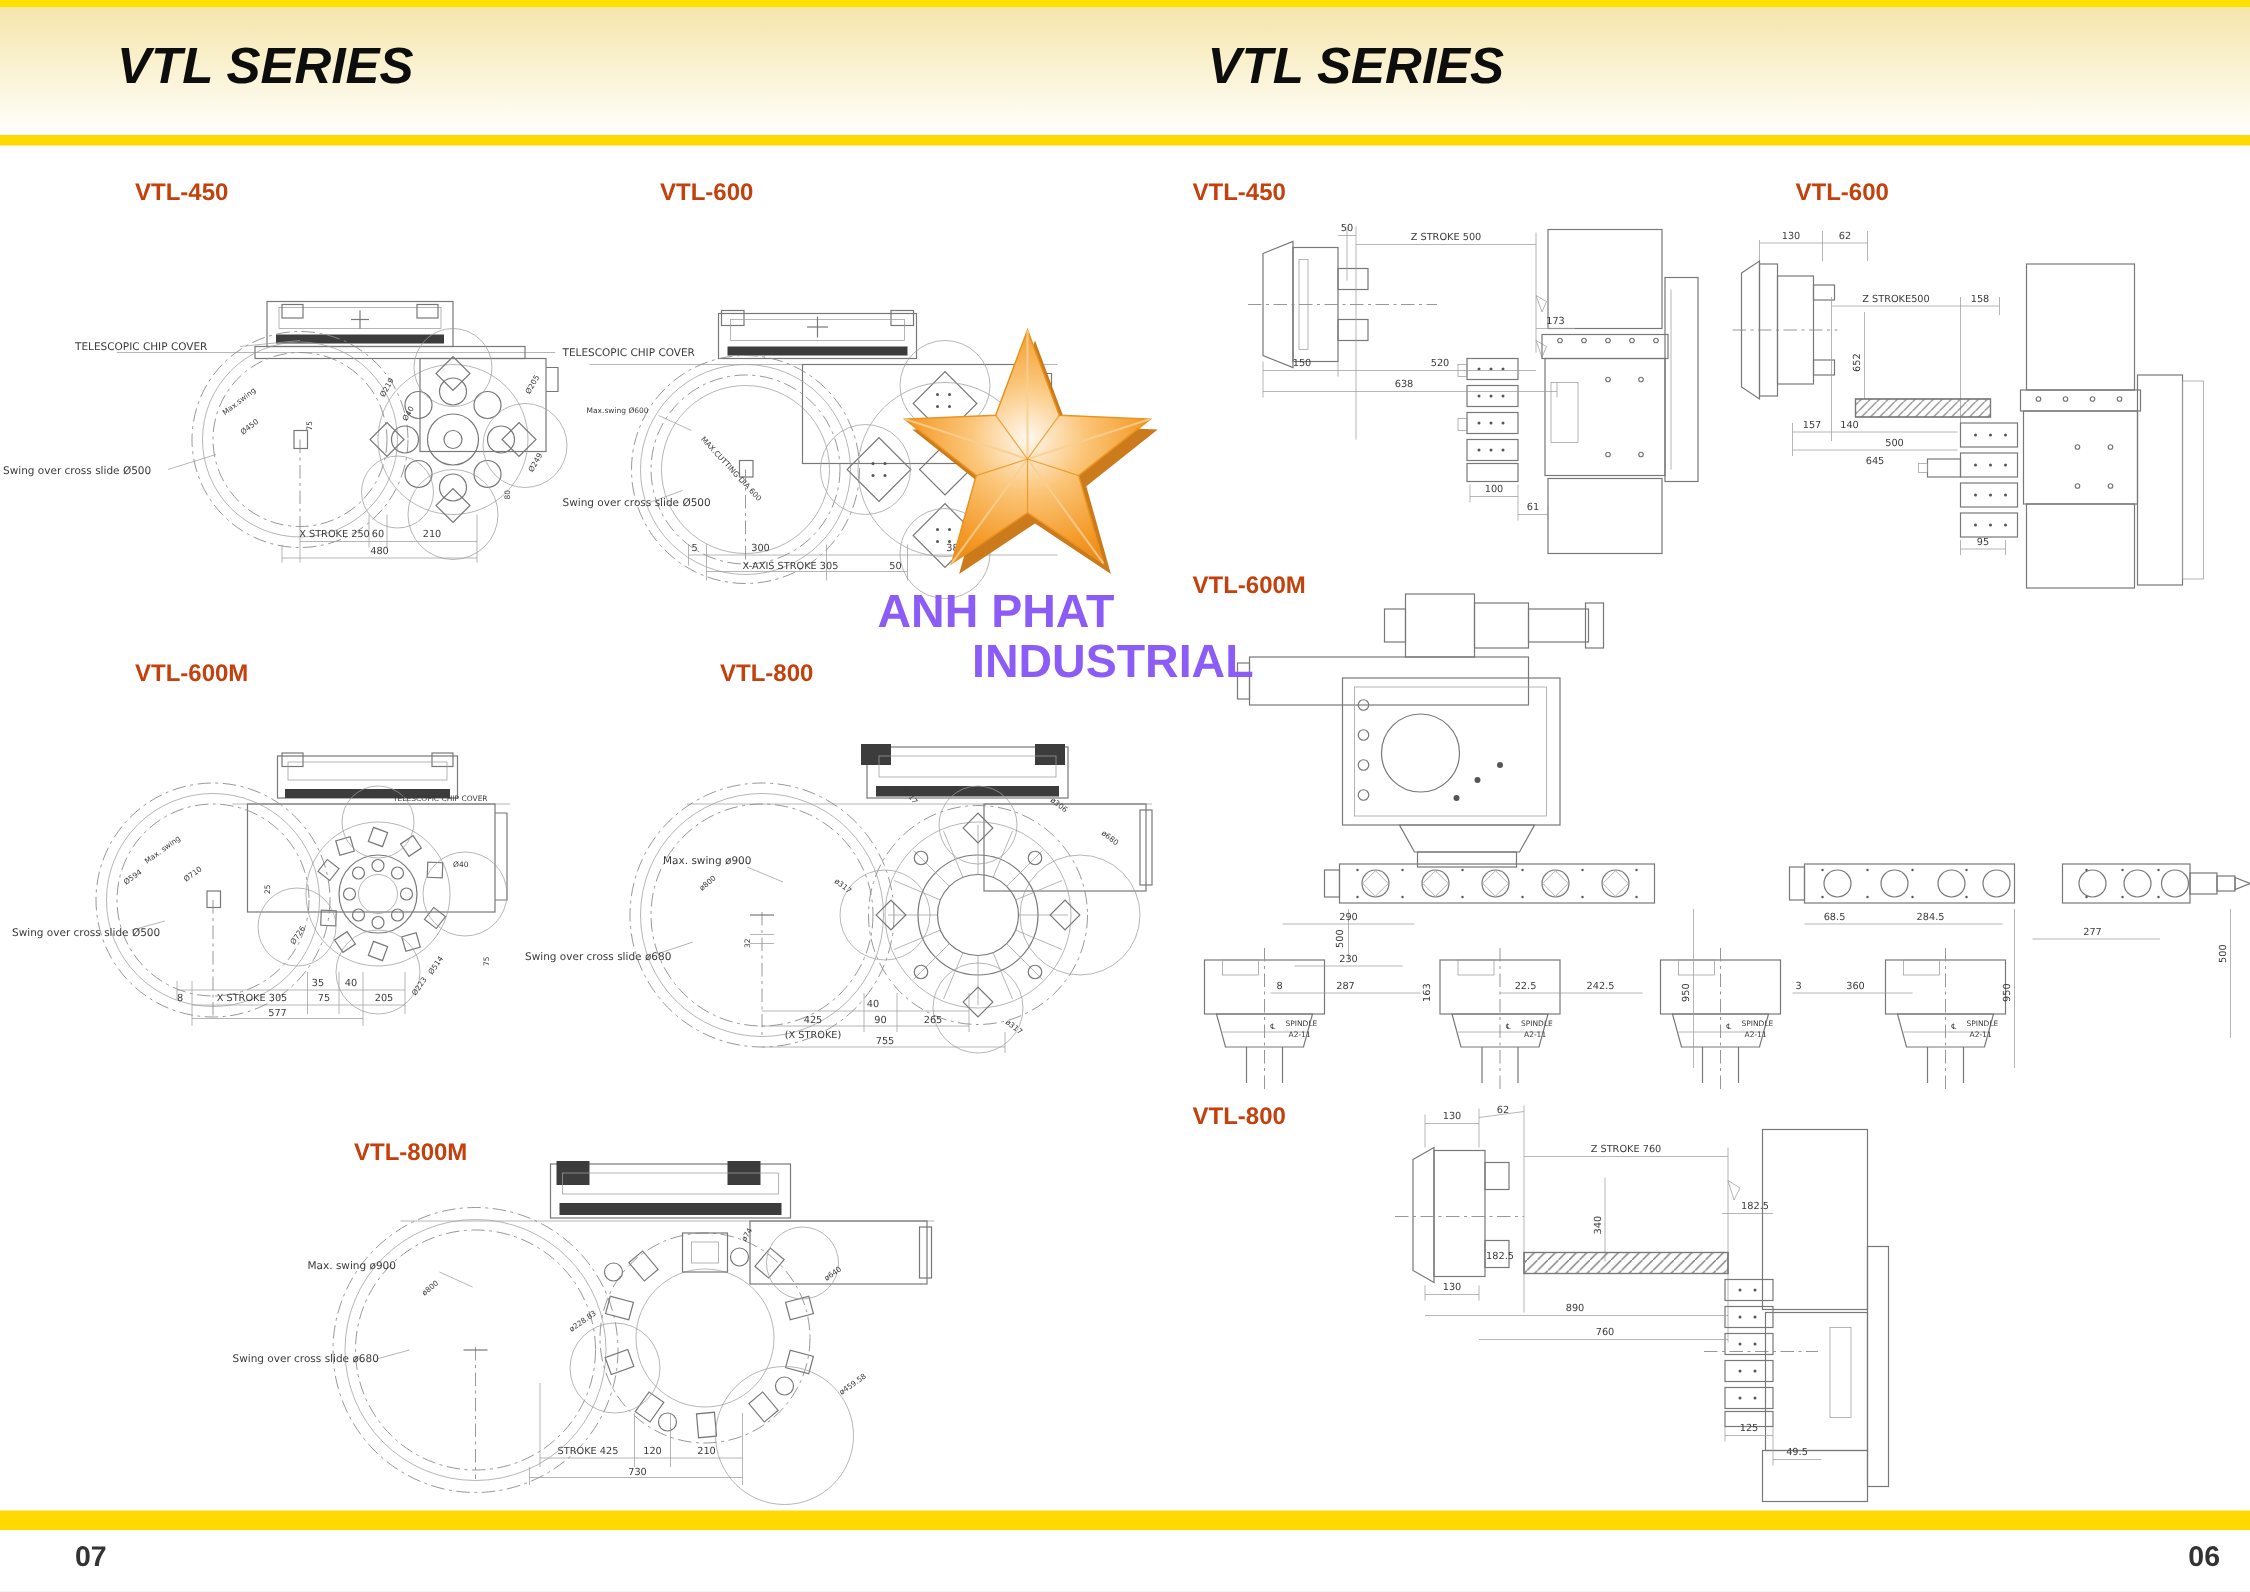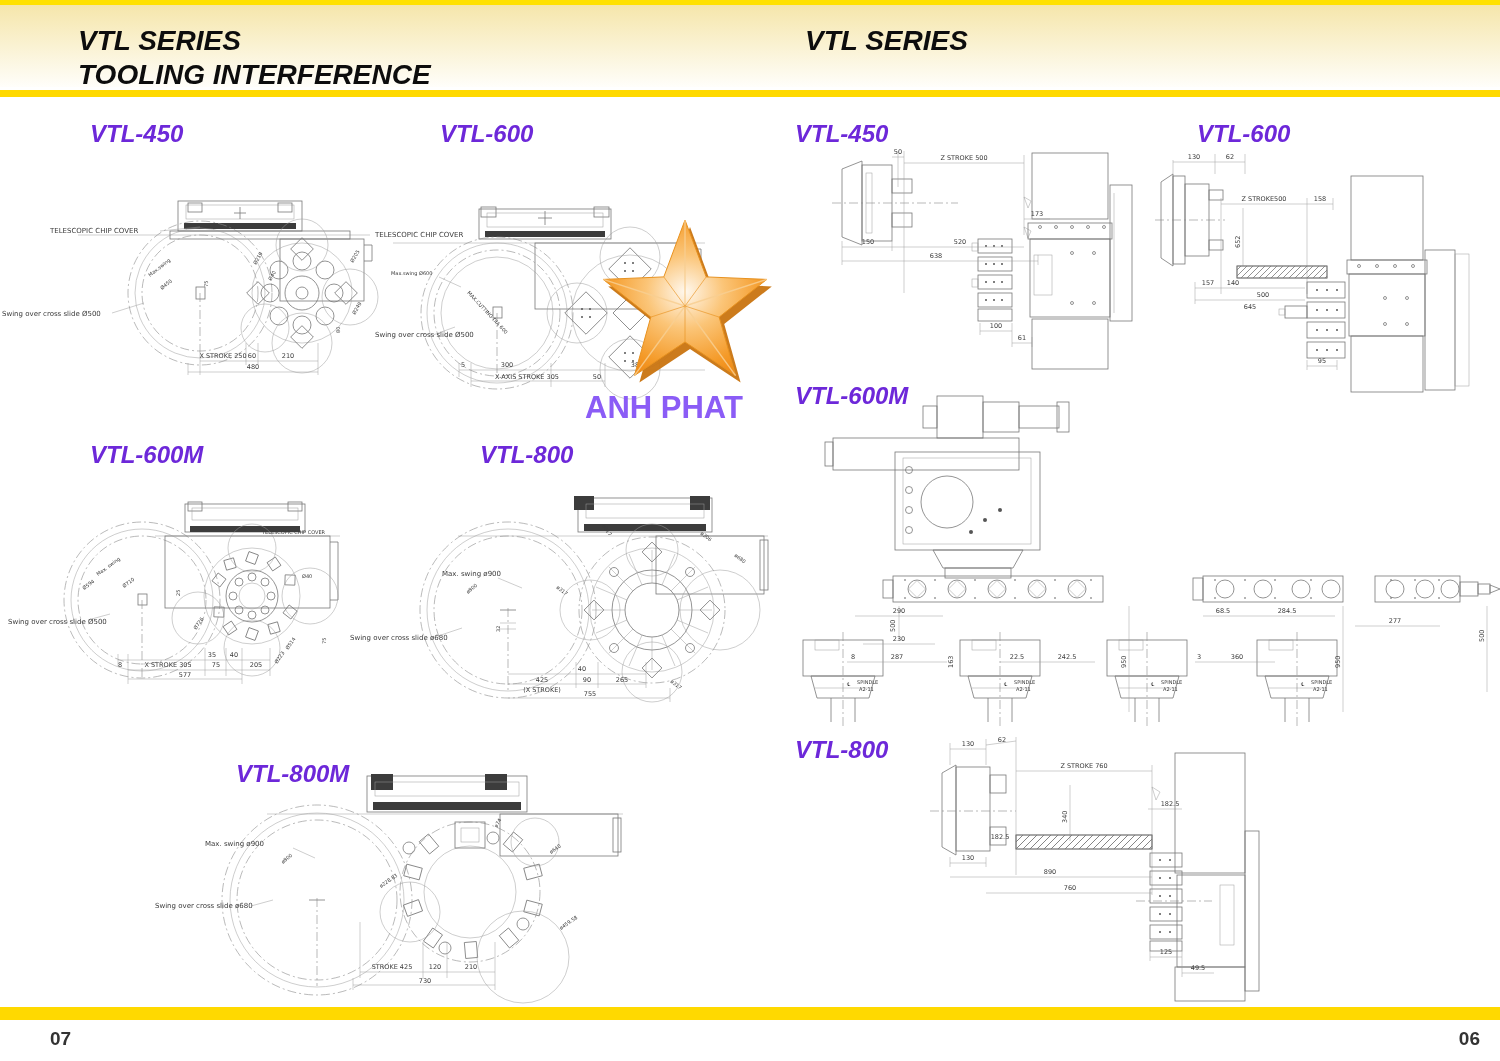--- a/index.html
+++ b/index.html
@@ -8,24 +8,24 @@
   
   .top-strip{position:absolute;left:0;top:0;width:1500px;height:5px;background:#ffe101;}
   .header-band{position:absolute;left:0;top:5px;width:1500px;height:82px;
                background:linear-gradient(#f5e6ab,#fffefa);}
   .header-rule{position:absolute;left:0;top:90px;width:1500px;height:7px;background:#ffd900;}
   .footer-bar{position:absolute;left:0;top:1007px;width:1500px;height:13px;background:#ffd900;}
   .page-num{position:absolute;top:1028px;font-size:19px;font-weight:bold;color:#333;margin-left:28px;}
   .page-num.left{left:22px;} .page-num.right{right:20px;}
   
   .hdr-title{position:absolute;top:24px;color:#0d0d0d;font-weight:bold;font-style:italic;
-             font-size:28px;line-height:1.22;letter-spacing:0;}
+             font-size:34px;line-height:1.22;letter-spacing:0;}
   .hdr-title.left{left:78px;} .hdr-title.right{left:805px;}
-  .model-title{position:absolute;color:#6d28d9;font-weight:bold;font-style:italic;
-               font-size:24px;white-space:nowrap;}
+  .model-title{position:absolute;color:#c2410c;font-weight:bold;
+               font-size:16px;white-space:nowrap;}
   
   svg.drawing{position:absolute;overflow:visible;}
   .dln{stroke:#787878;stroke-width:0.8;fill:none;}
   .dthin{stroke:#9d9d9d;stroke-width:0.5;fill:none;}
   .cl{stroke:#8c8c8c;stroke-width:0.6;fill:none;stroke-dasharray:9 3 2 3;}
   .dk{fill:#3c3c3c;stroke:none;}
   .dot{fill:#555;stroke:none;}
   text.dim{font-family:"DejaVu Sans",sans-serif;font-size:6.5px;fill:#3a3a3a;}
   text.ldr{font-family:"DejaVu Sans",sans-serif;font-size:7px;fill:#3a3a3a;}
   text.tiny{font-family:"DejaVu Sans",sans-serif;font-size:5px;fill:#3a3a3a;}
@@ -39,21 +39,20 @@
 <body>
 
 <div class="page">
 
   <div class="top-strip"></div>
   <div class="header-band"></div>
   <div class="header-rule"></div>
 
   <div class="hdr-title left">
     <div>VTL SERIES</div>
-    <div>TOOLING INTERFERENCE</div>
   </div>
   <div class="hdr-title right">
     <div>VTL SERIES</div>
   </div>
 
   <div class="model-title" style="left:90px;top:120px;">VTL-450</div>
   <div class="model-title" style="left:440px;top:120px;">VTL-600</div>
   <div class="model-title" style="left:90px;top:441px;">VTL-600M</div>
   <div class="model-title" style="left:480px;top:441px;">VTL-800</div>
   <div class="model-title" style="left:236px;top:760px;">VTL-800M</div>
@@ -799,18 +798,19 @@
     </g>
     <g stroke="#e8921f" stroke-width="0.8" opacity="0.8">
       <line x1="120" y1="88" x2="141.2" y2="58.9"></line>
         <line x1="120" y1="88" x2="154.2" y2="99.1"></line>
       <line x1="120" y1="88" x2="120" y2="124"></line>
         <line x1="120" y1="88" x2="85.8" y2="99.1"></line>
       <line x1="120" y1="88" x2="98.8" y2="58.9"></line>
     </g>
   </svg>
   <div class="wm-text l1">ANH PHAT</div>
+  <div class="wm-text l2">INDUSTRIAL</div>
 
   <div class="footer-bar"></div>
   <div class="page-num left">07</div>
   <div class="page-num right">06</div>
 
 </div>
 
 </body></html>

